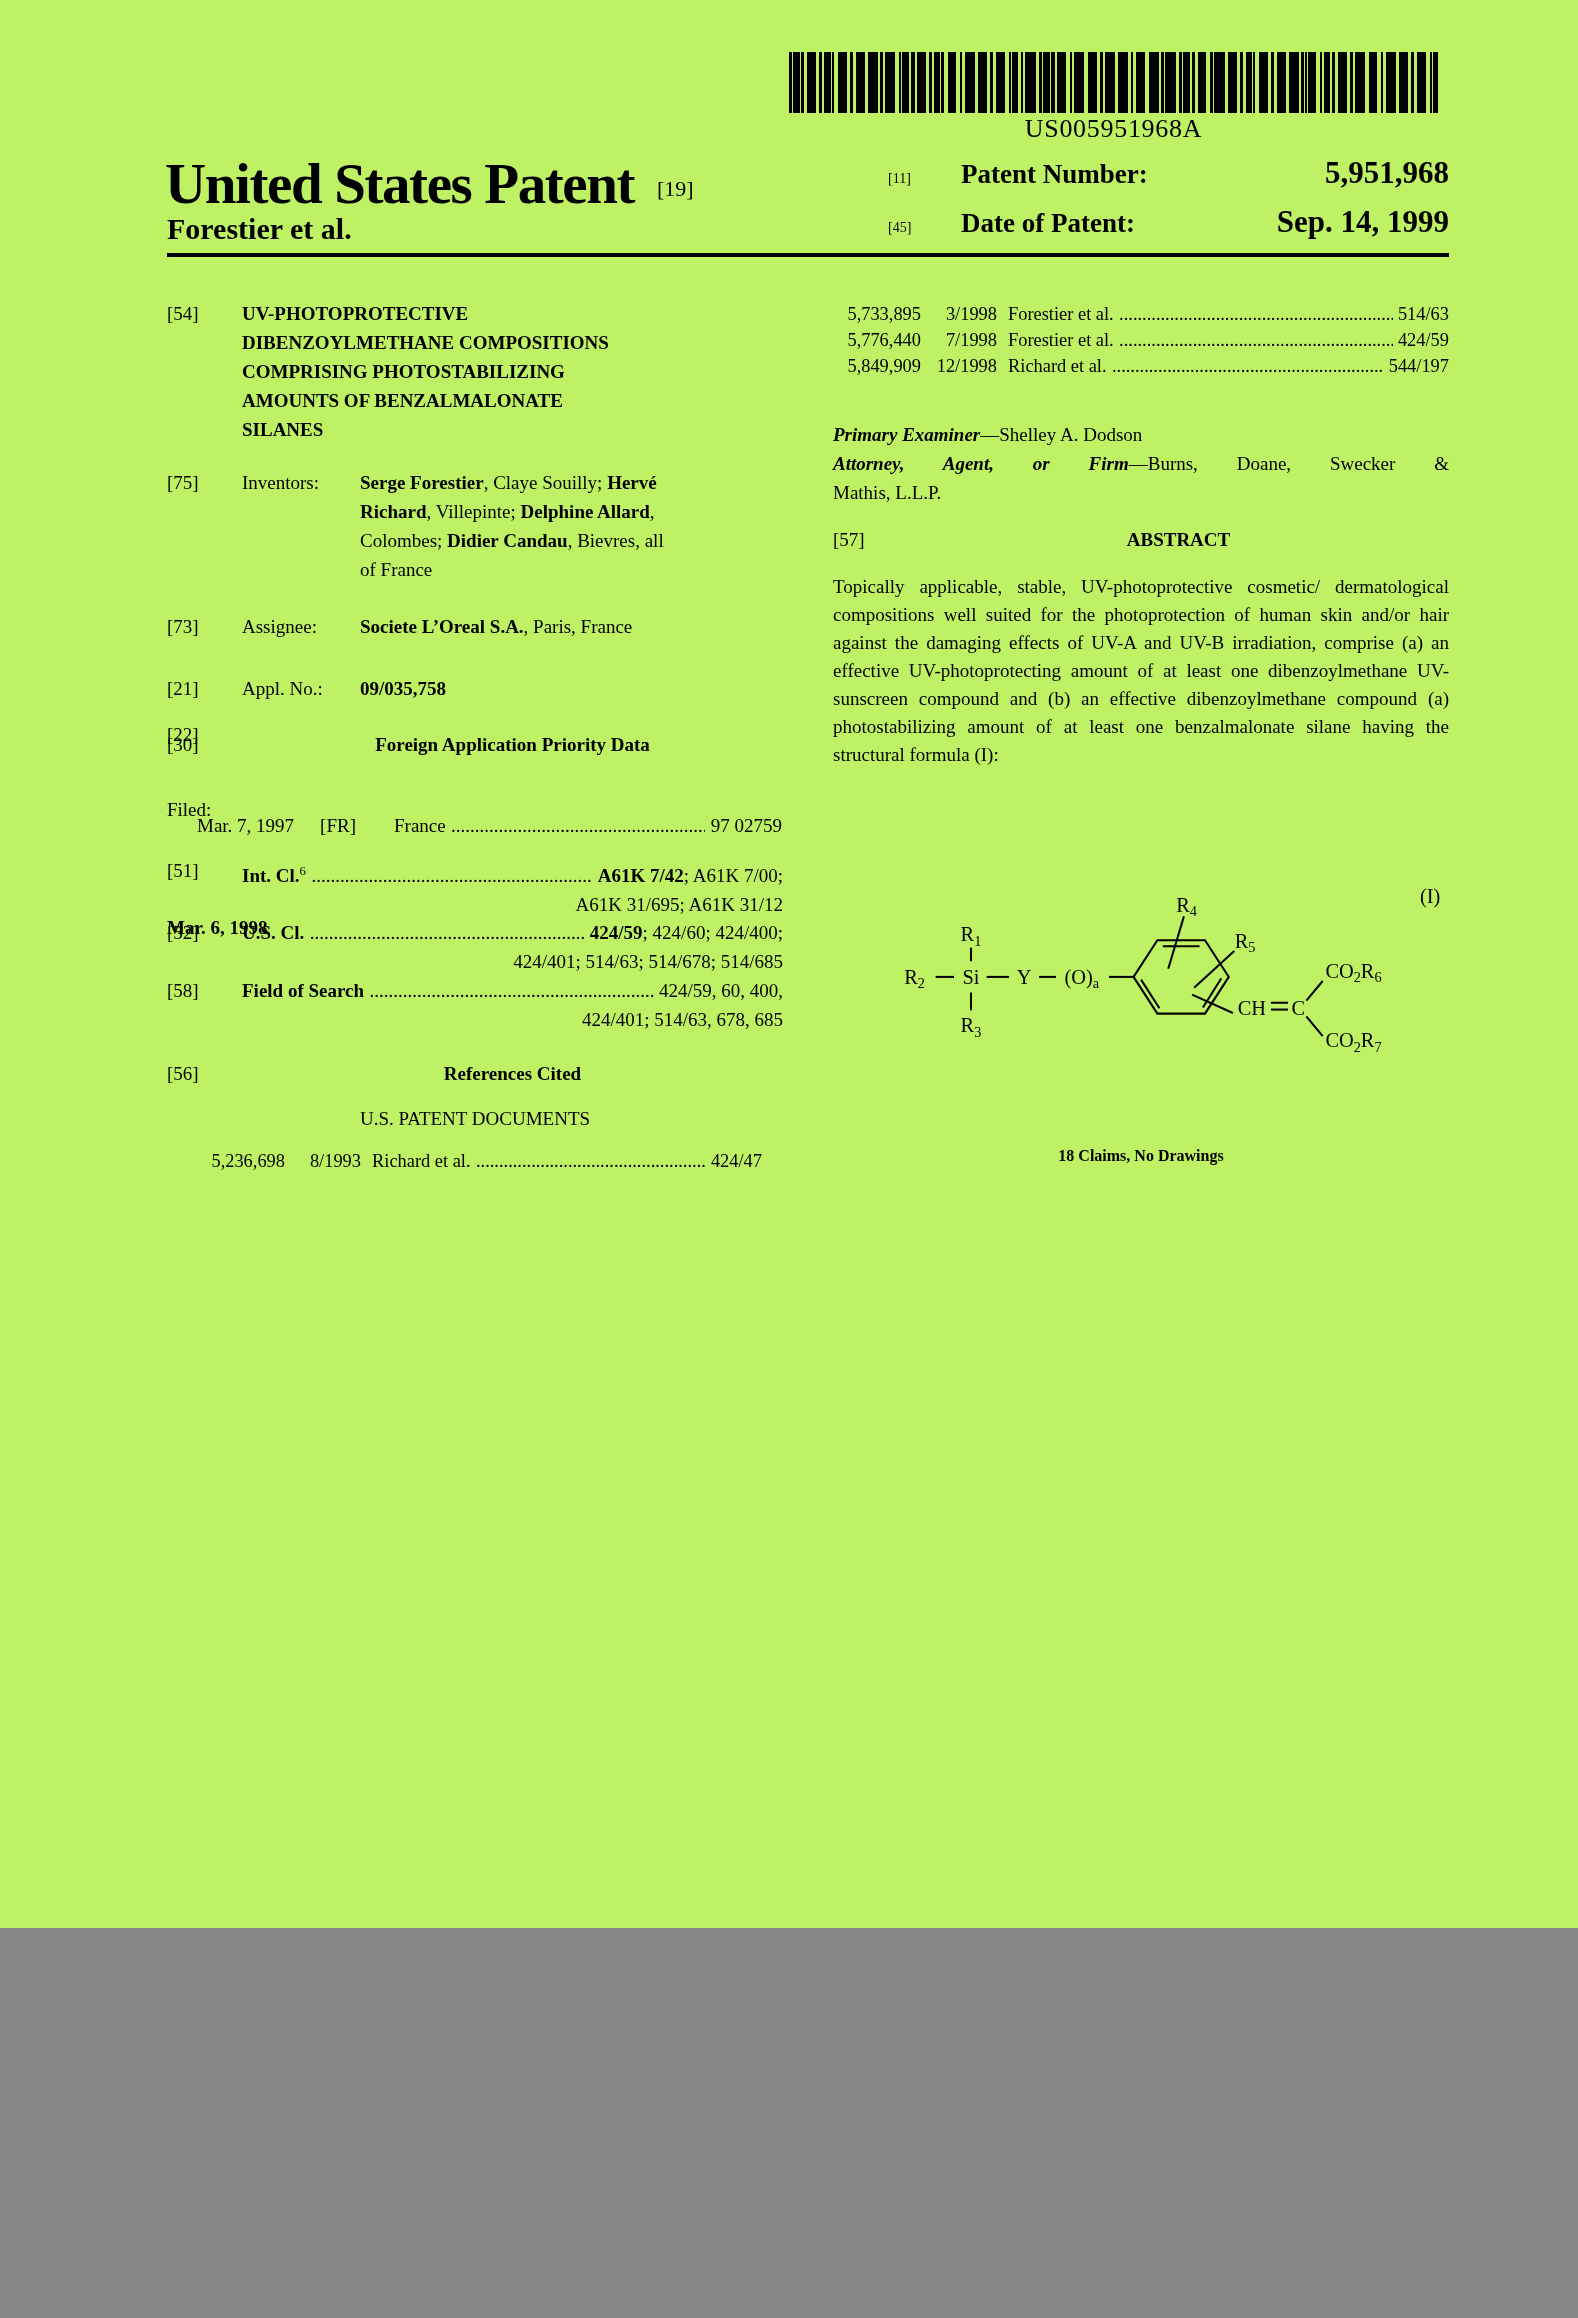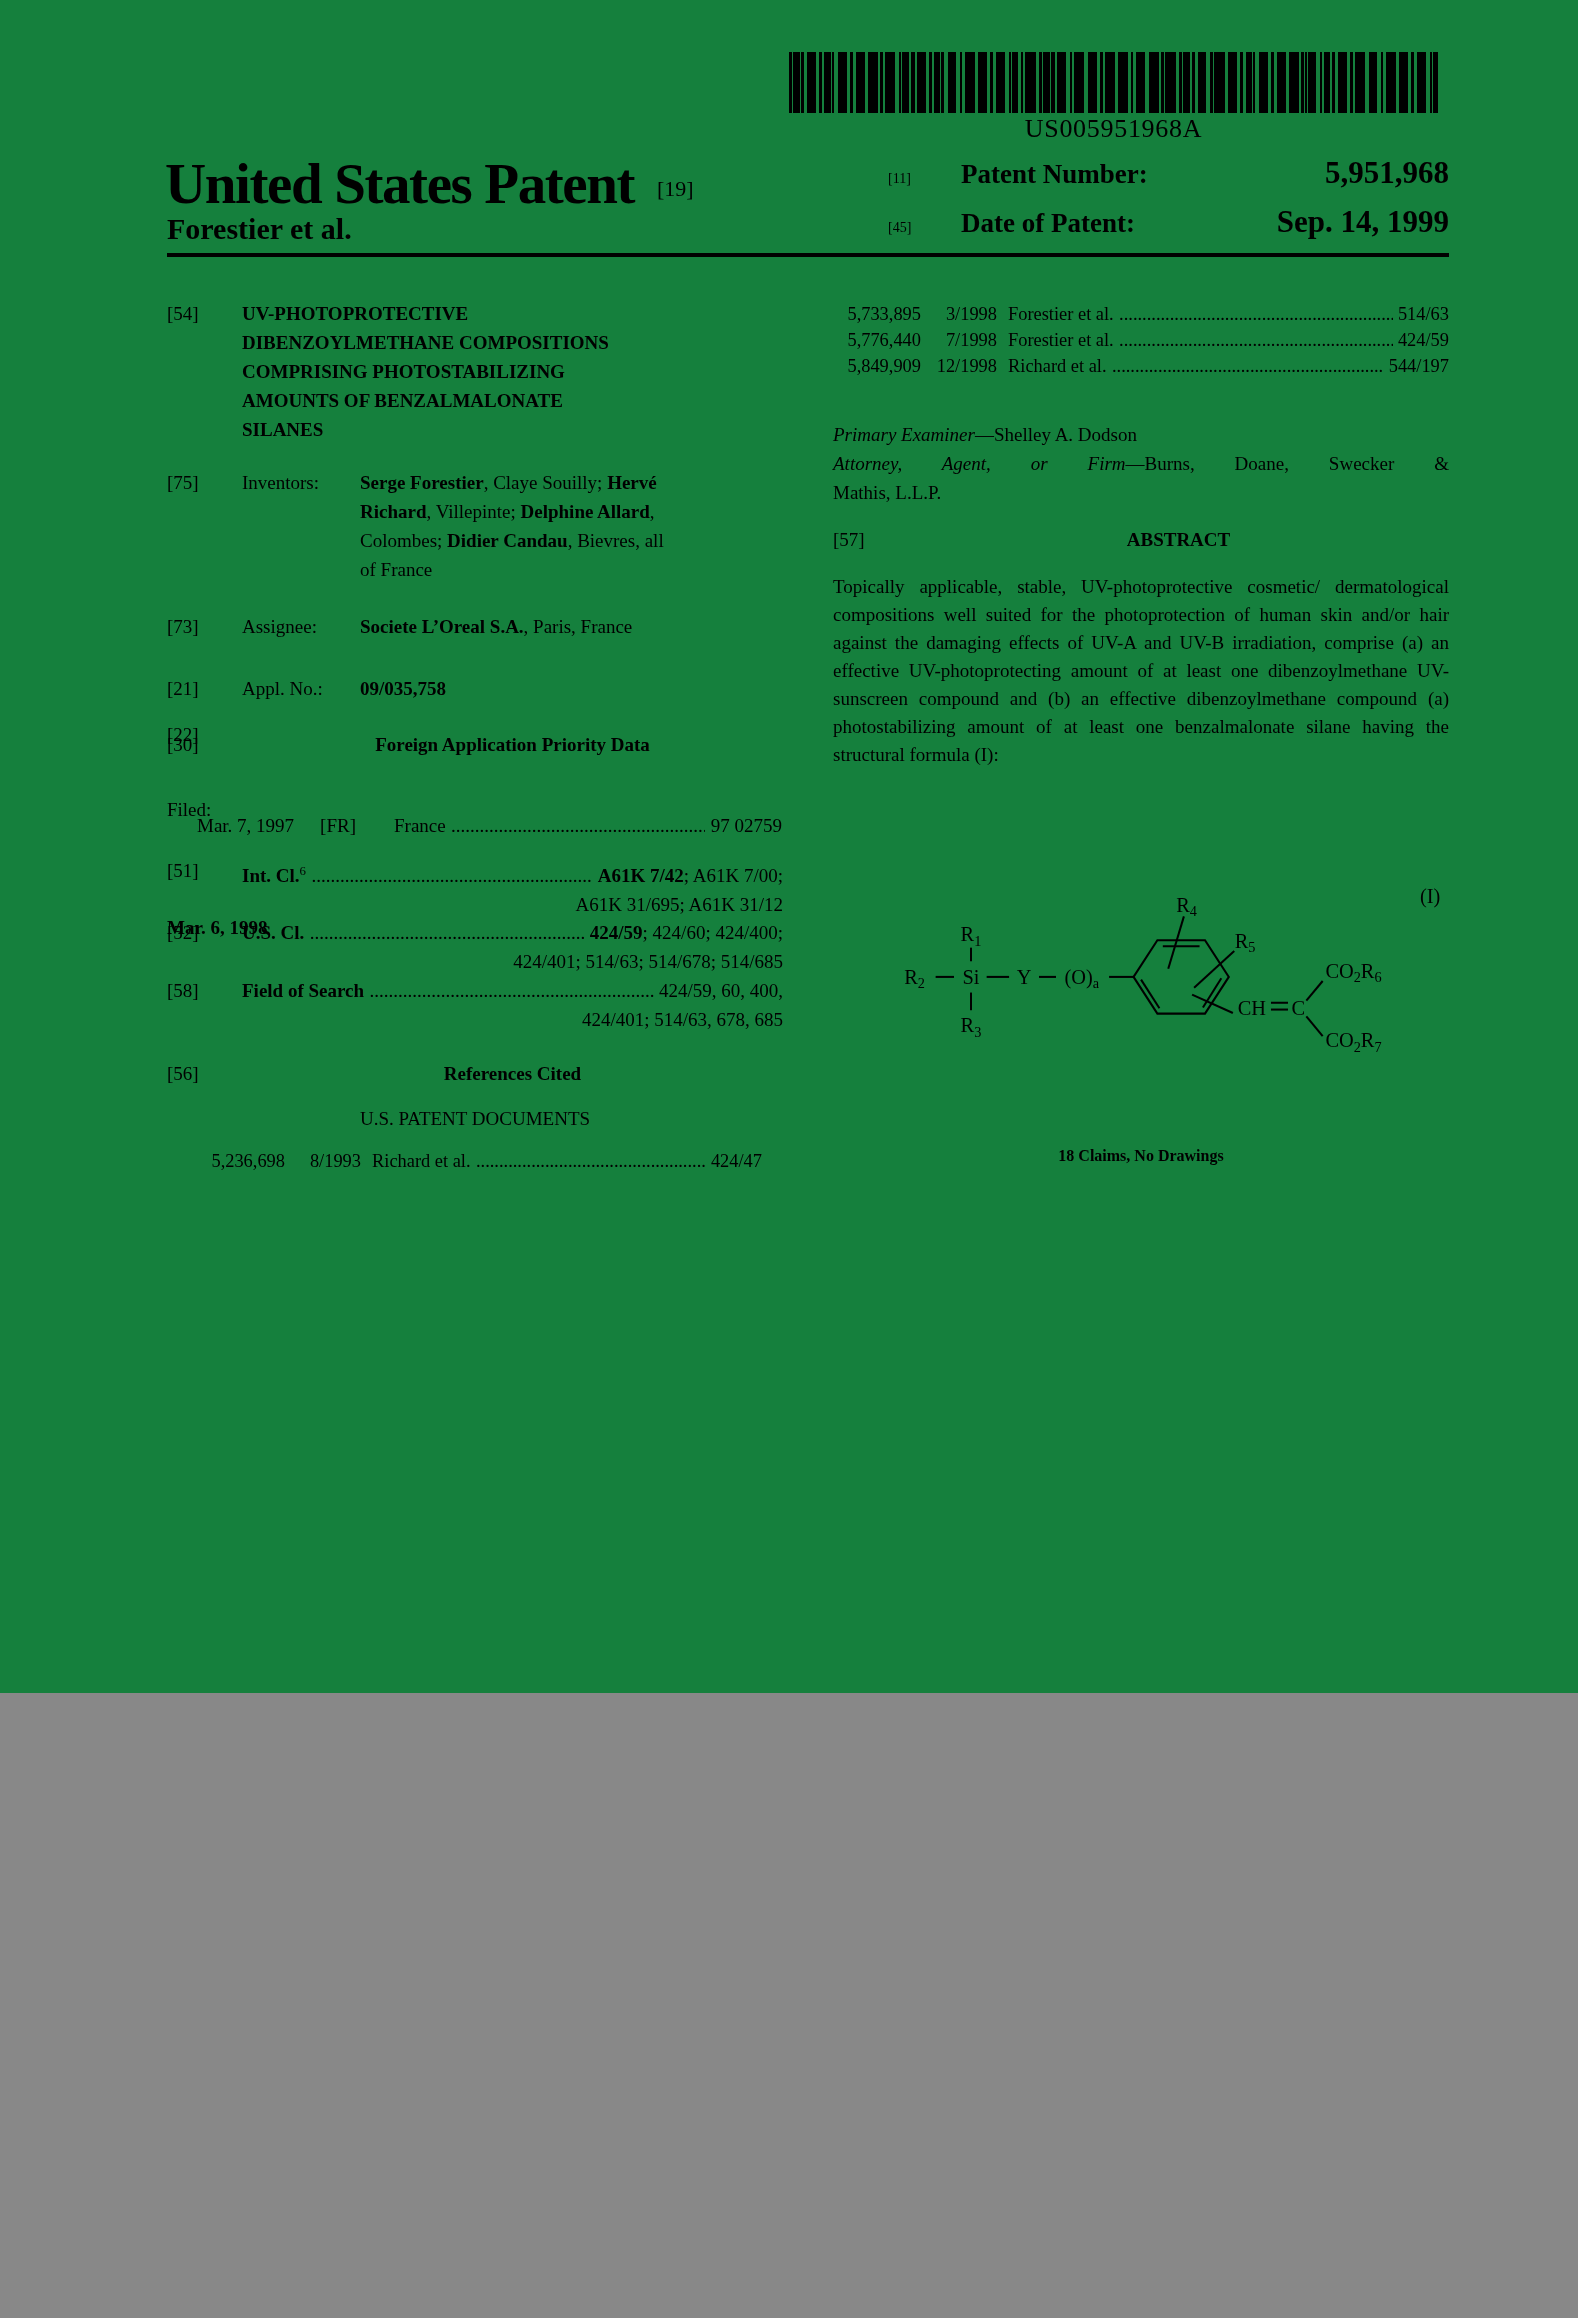--- a/index.html
+++ b/index.html
@@ -1,23 +1,23 @@
 <!DOCTYPE html>
 <html style="font-size:11px"><head>
 <meta charset="utf-8">
 <style>
   html,body{margin:0;padding:0;background:#888;}
   .page{
-    position:relative; width:1578px; height:1693px; background:#15803d;
+    position:relative; width:1578px; height:1928px; background:#bef264;
     font-family:"Liberation Serif","DejaVu Serif",serif; color:#000;
     overflow:hidden;
   }
   .abs{position:absolute;}
   .b{font-weight:bold;}
-  .i{font-style:italic;}
+  .i{font-style:italic;font-weight:bold;}
   .sup{vertical-align:super;font-size:0.68em;}
   
   .barcode{
     left:789px; top:52px; width:649px; height:61px;
     background:
       repeating-linear-gradient(90deg,#000 0 2.7px,transparent 2.7px 6.1px),
       repeating-linear-gradient(90deg,transparent 0 4.1px,#000 4.1px 11px,transparent 11px 15.6px),
       repeating-linear-gradient(90deg,transparent 0 11.6px,#000 11.6px 13.6px,transparent 13.6px 28px);
   }
   .barcode-caption{left:789px; top:114px; width:649px; text-align:center; font-size:26px; letter-spacing:0.7px;}

